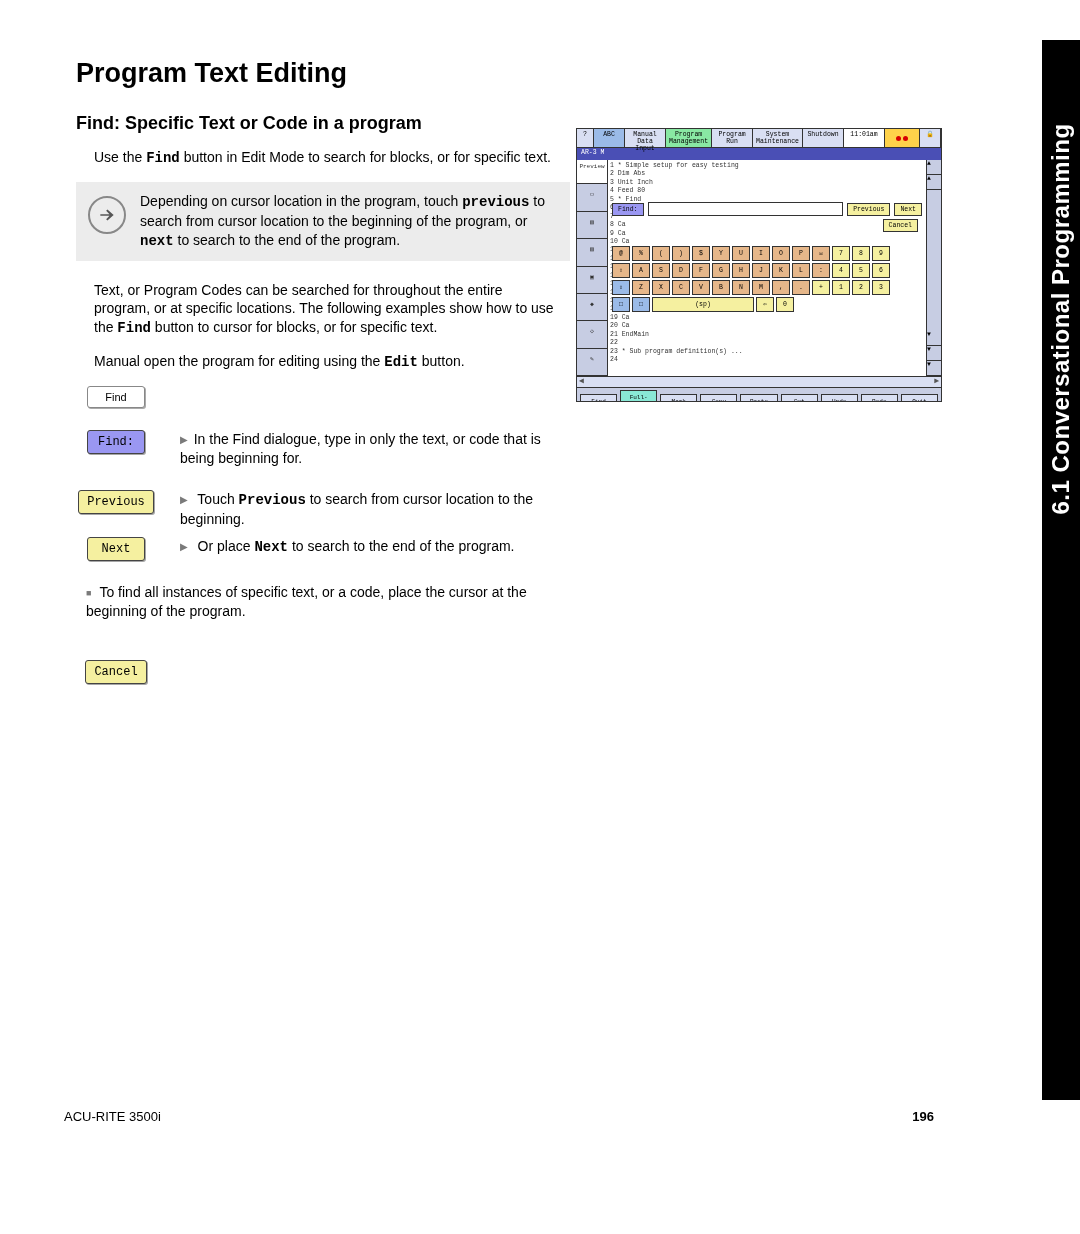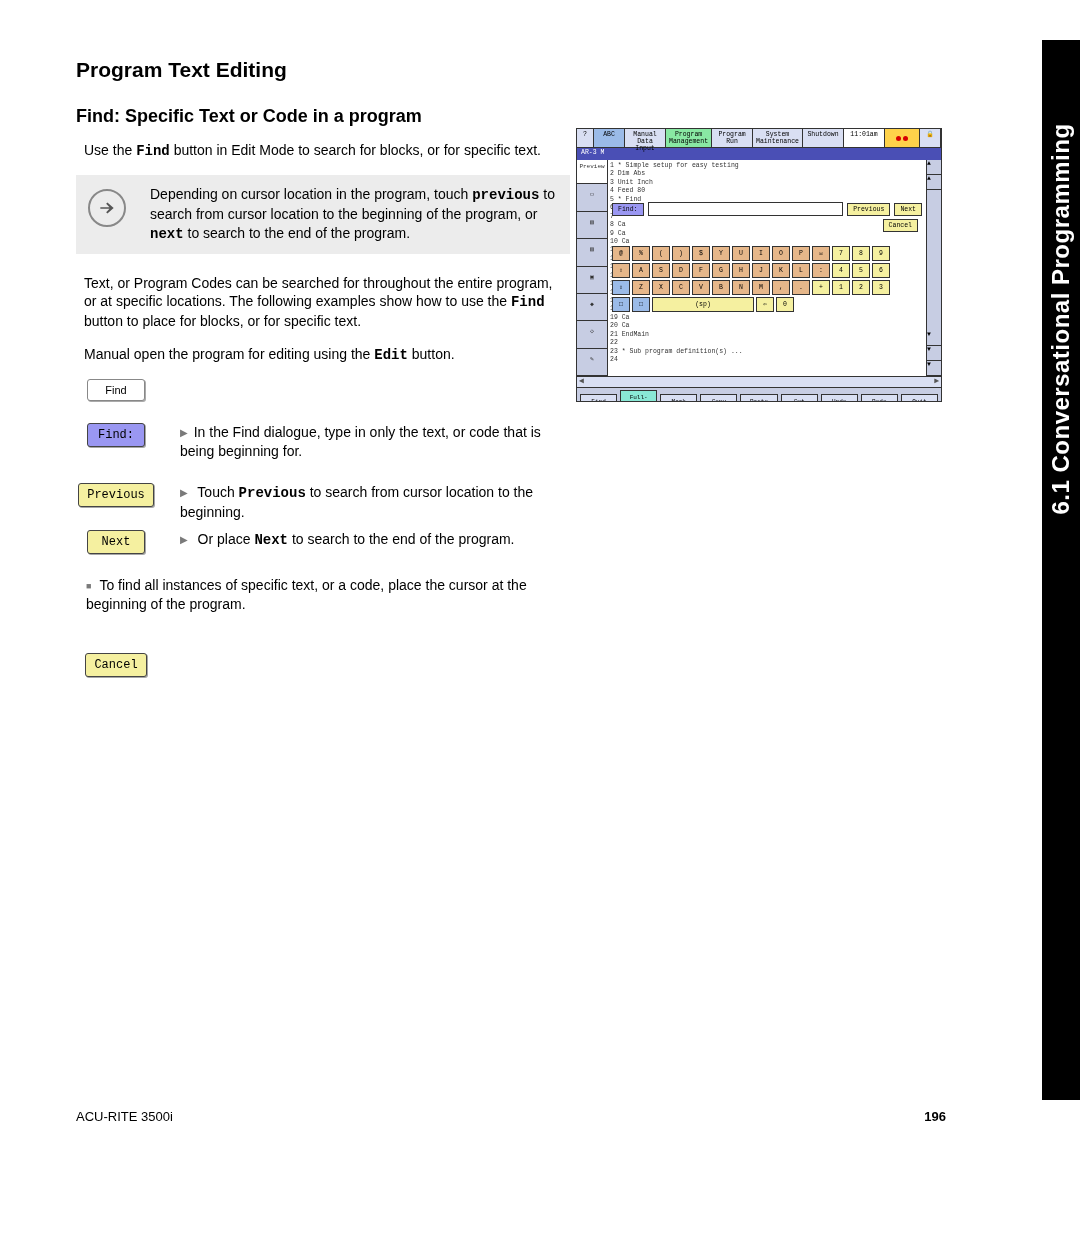--- a/index.html
+++ b/index.html
@@ -32,38 +32,38 @@
     left: 50%;
     top: 25%;
     transform: translate(-50%, 0) rotate(-90deg);
     transform-origin: center;
     white-space: nowrap;
     font-size: 24px;
     font-weight: bold;
     letter-spacing: 0.5px;
   }
   h1.title {
-    font-size: 21px;
+    font-size: 27px;
     font-weight: bold;
     margin: 0 0 24px 0;
   }
   h2.subtitle {
     font-size: 18px;
     font-weight: bold;
     margin: 0 0 14px 0;
   }
   .leftcol {
     width: 480px;
   }
-  p { margin: 0 0 14px 8px; line-height: 1.35; }
+  p { margin: 0 0 14px 18px; line-height: 1.35; }
   .mono { font-family: "Courier New", Courier, monospace; font-weight: bold; }
   .note-box {
     display: flex;
     align-items: flex-start;
-    gap: 24px;
+    gap: 14px;
     background: #ececec;
     padding: 10px 12px;
     margin: 0 0 20px 0;
     width: 470px;
   }
   .note-icon {
     width: 34px;
     height: 34px;
     border: 2px solid #888;
     border-radius: 50%;
@@ -119,21 +119,21 @@
     border: 1px solid #444;
     border-radius: 3px;
     box-shadow: 1px 1px 0 rgba(0,0,0,.35);
     box-sizing: border-box;
   }
   .btn-white { background: #fff; border-color: #888; box-shadow: 1px 1px 0 #aaa; font-family: Arial; font-size: 11px; }
   .btn-blue  { background: #9a97f2; }
   .btn-yellow{ background: #f5f0a0; }
   .footer {
     position: absolute;
-    left: 76px;
+    left: 64px;
     bottom: 110px;
     width: 870px;
     display: flex;
     justify-content: space-between;
     font-size: 13px;
   }
   .footer .pnum { font-weight: bold; }
 
   
   .shot {
@@ -230,21 +230,21 @@
         <svg viewBox="0 0 24 24">
             <path d="M4 11h11l-4-4 1.5-1.5L20 12l-7.5 6.5L11 17l4-4H4z" fill="#555"></path>
           </svg>
       </div>
       <div class="note-text">
         <span>Depending on cursor location in the program, touch </span><span class="mono">previous</span><span> to search from cursor location to the beginning of the program, or </span><span class="mono">next</span><span> to search to the end of the program.</span>
       </div>
     </div>
 
     <p>
-      <span>Text, or Program Codes can be searched for throughout the entire program, or at specific locations.  The following examples show how to use the </span><span class="mono">Find</span><span> button to place for blocks, or for specific text.</span>
+      <span>Text, or Program Codes can be searched for throughout the entire program, or at specific locations.  The following examples show how to use the </span><span class="mono">Find</span><span> button to cursor for blocks, or for specific text.</span>
     </p>
 
     <p>
       <span>Manual open the program for editing using the </span><span class="mono">Edit</span><span> button.</span>
     </p>
 
     <div class="steps">
 
       <div class="step-row">
         <div class="step-btn-col">

